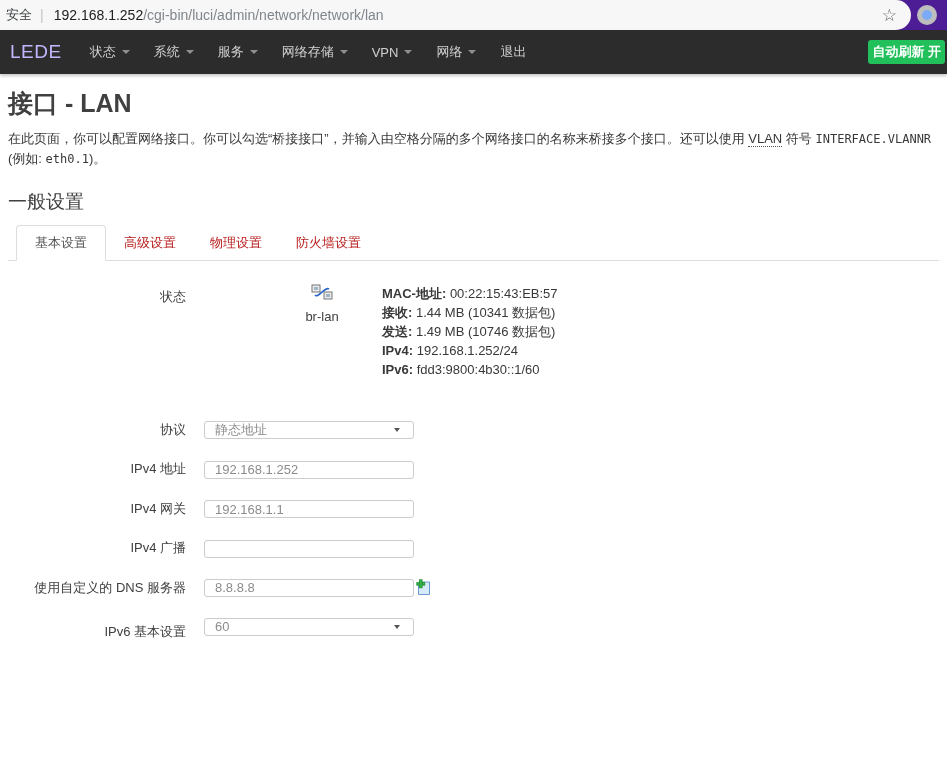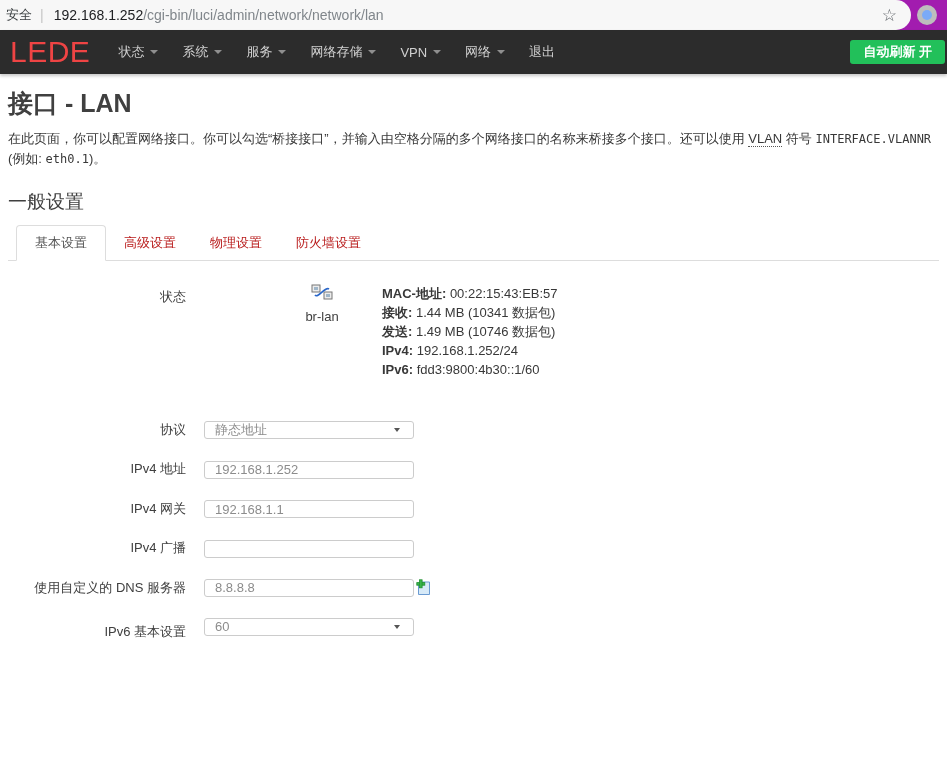--- a/index.html
+++ b/index.html
@@ -5,21 +5,21 @@
   * { box-sizing: border-box; }
   html,body { margin:0; padding:0; }
   body {
     width:947px; height:761px; overflow:hidden;
     background:#fff; color:#404040;
     font-family:"Liberation Sans", sans-serif;
   }
 
   
   .browser-bar {
-    height:30px; background:#a21caf;
+    height:30px; background:#4c1d95;
     display:flex; align-items:center;
   }
   .omnibox {
     flex:1; height:30px; background:#f7f7f7;
     border-radius:0 15px 15px 0;
     display:flex; align-items:center;
     padding:0 14px 0 6px; margin-right:6px;
     cursor:text;
   }
   .security-label { font-size:13px; color:#3c4043; margin-right:8px; }
@@ -37,33 +37,33 @@
     border-radius:50%; background:#7baaf7;
   }
 
   
   .navbar {
     height:44px; background:#2c2c2c;
     display:flex; align-items:center; padding:0 2px 0 8px;
     box-shadow:0 2px 3px rgba(0,0,0,0.22);
     position:relative;
   }
-  .brand { color:#ef4444; font-size:30px; letter-spacing:0.5px; margin:0 16px 0 2px; cursor:pointer; }
+  .brand { color:#c4b5fd; font-size:19px; letter-spacing:0.5px; margin:0 16px 0 2px; cursor:pointer; }
   .menu-item {
     color:#d0d0d0; font-size:13px; padding:0 12px; height:44px;
     display:flex; align-items:center; gap:6px; cursor:pointer; white-space:nowrap;
   }
   .caret {
     width:0; height:0; display:inline-block;
     border-left:4px solid transparent; border-right:4px solid transparent;
     border-top:4px solid #8f8f8f;
   }
   .auto-refresh {
     margin-left:auto; background:#22c05a; color:#fff;
-    font-size:13px; font-weight:bold; padding:3px 13px;
+    font-size:13px; font-weight:bold; padding:3px 4px;
     border:none; border-radius:3px; cursor:pointer; white-space:nowrap;
   }
 
   
   .content { padding:13px 8px 20px 8px; }
   .page-title { font-size:25px; font-weight:bold; color:#404040; margin:0 0 9px 0; }
   .description { font-size:13px; line-height:20px; color:#383838; margin:0 0 20px 0; }
   .description .abbr { border-bottom:1px dotted #555; cursor:help; }
   .description code { font-family:"DejaVu Sans Mono", monospace; font-size:12px;text-align:right; }
 

